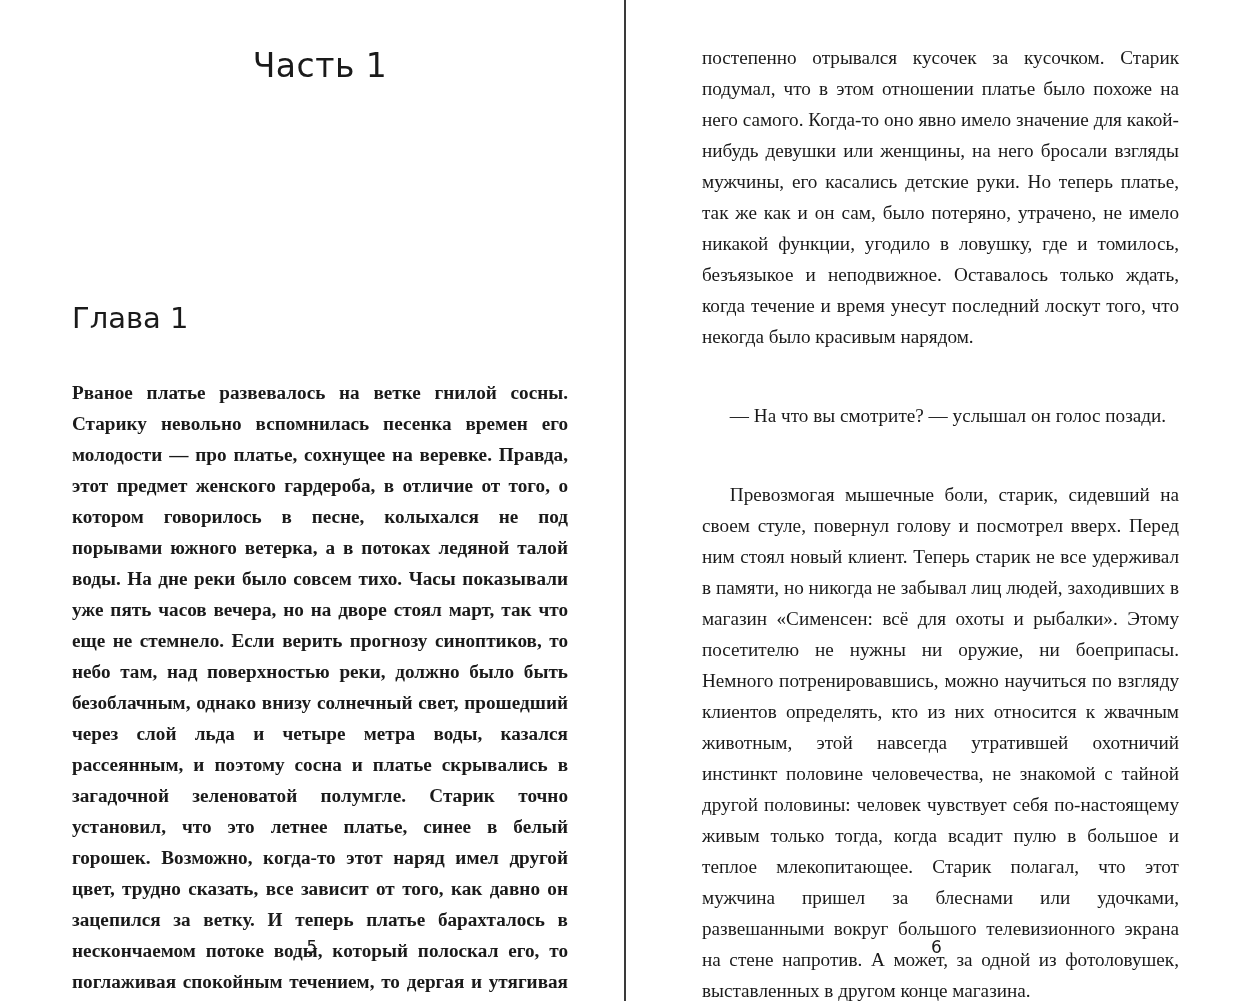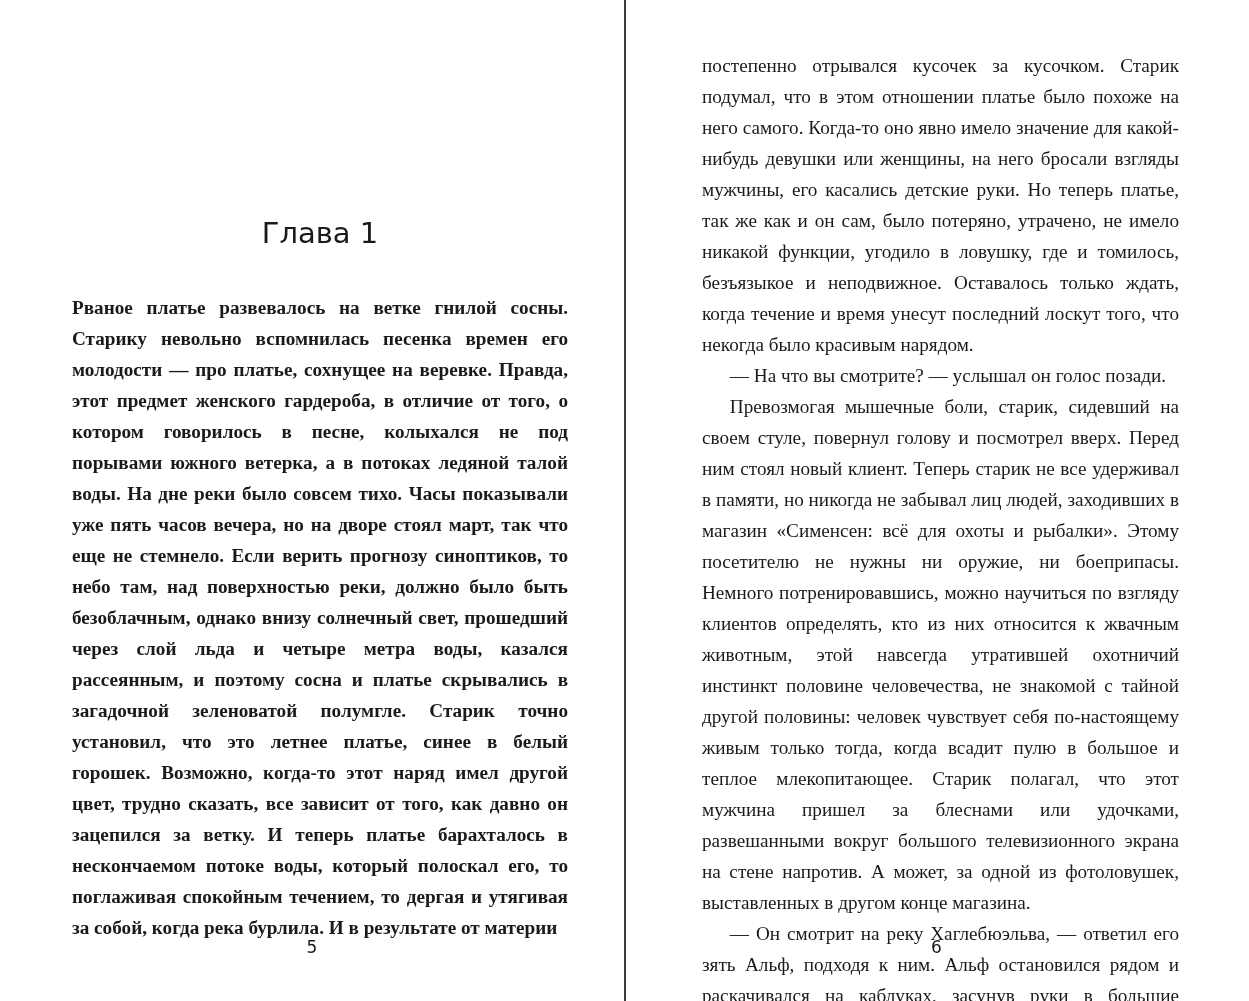--- a/index.html
+++ b/index.html
@@ -24,41 +24,40 @@
     position: relative;
     box-sizing: border-box;
     height: 1001px;
   }
   .page-left {
     width: 624px;
     padding: 0 56px 0 72px;
   }
   .page-right {
     width: 625px;
-    padding: 16px 70px 0 78px;
+    padding: 8px 70px 0 78px;
   }
   .gutter {
     position: absolute;
     top: 0;
     left: 624px;
     width: 2px;
     height: 1001px;
     background: #3a3a3a;
   }
   .part-title {
     text-align: center;
     font-size: 33px;
     font-weight: 400;
     letter-spacing: 0.5px;
     margin: 0;
     padding-top: 46px;
     font-family: "DejaVu Sans", "Liberation Sans", sans-serif;
   }
   .chapter-title {
-    text-align: center;
     font-size: 29px;
     font-weight: 400;
     margin: 0;
     padding-top: 216px;
     font-family: "DejaVu Sans", "Liberation Sans", sans-serif;
   }
   .body-text {
     font-size: 19.2px;
     line-height: 1.615;
     text-align: justify;
@@ -71,20 +70,21 @@
     font-weight: bold;
   }
   .right-body {
     padding-top: 34px;
   }
   .body-text p {
     margin: 0;
   }
   .body-text p.indent {
     text-indent: 1.45em;
+    margin-top: 48px;
   }
   .folio {
     position: absolute;
     bottom: 44px;
     font-size: 17px;
     font-family: "DejaVu Sans", "Liberation Sans", sans-serif;
     color: #1a1a1a;
   }
   .folio-left {
     left: 0;
@@ -96,20 +96,21 @@
     width: 625px;
     text-align: center;
   }
 </style>
 </head>
 <body>
 
 <div class="spread">
 
   <div class="page page-left">
+    <h1 class="part-title">Часть 1</h1>
     <h2 class="chapter-title">Глава 1</h2>
     <div class="body-text left-body">
       <p>Рваное платье развевалось на ветке гнилой сосны. Старику невольно вспомнилась песенка времен его молодости — про платье, сохнущее на веревке. Правда, этот предмет женского гардероба, в отличие от того, о котором говорилось в песне, колыхался не под порывами южного ветерка, а в потоках ледяной талой воды. На дне реки было совсем тихо. Часы показывали уже пять часов вечера, но на дворе стоял март, так что еще не стемнело. Если верить прогнозу синоптиков, то небо там, над поверхностью реки, должно было быть безоблачным, однако внизу солнечный свет, прошедший через слой льда и четыре метра воды, казался рассеянным, и поэтому сосна и платье скрывались в загадочной зеленоватой полумгле. Старик точно установил, что это летнее платье, синее в белый горошек. Возможно, когда-то этот наряд имел другой цвет, трудно сказать, все зависит от того, как давно он зацепился за ветку. И теперь платье барахталось в нескончаемом потоке воды, который полоскал его, то поглаживая спокойным течением, то дергая и утягивая за собой, когда река бурлила. И в результате от материи</p>
     </div>
     <div class="folio folio-left">5</div>
   </div>
 
   <div class="gutter"></div>
 
   <div class="page page-right">

